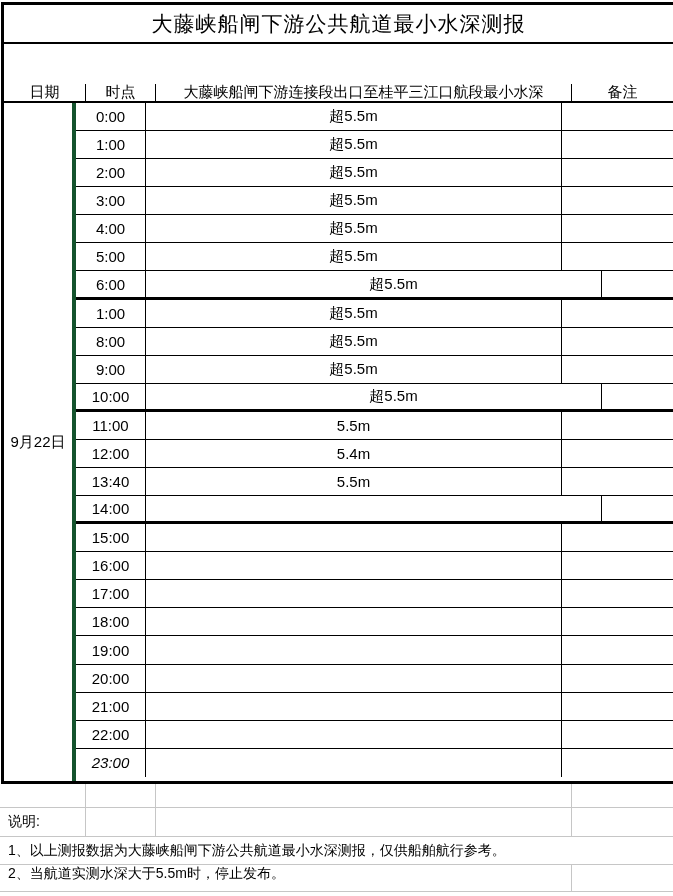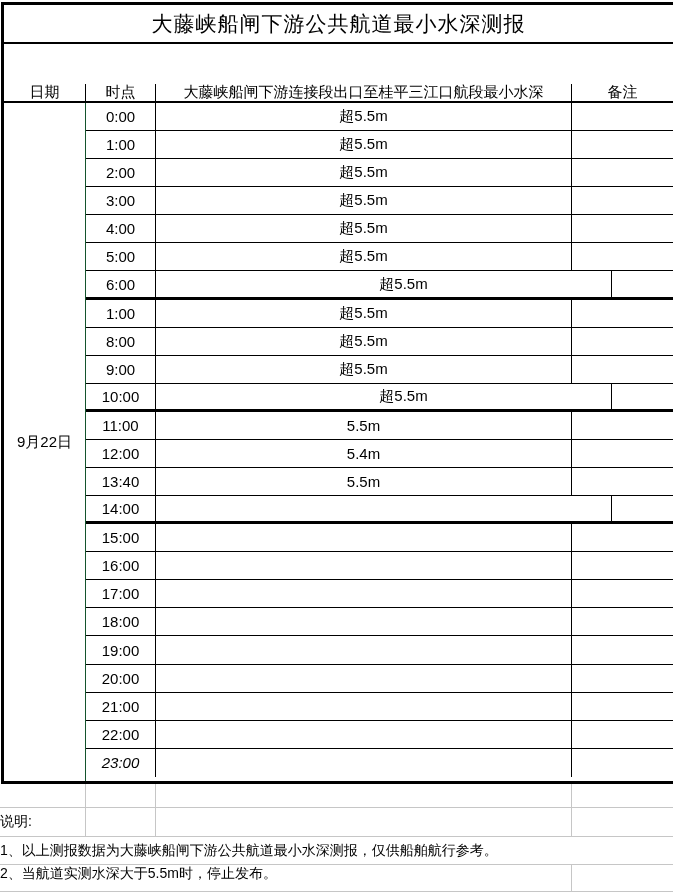--- a/index.html
+++ b/index.html
@@ -53,23 +53,23 @@
     font-size: 15px;
     margin-top: 40px;
   }
   .hcell.date   { width: 82px; }
   .hcell.time   { width: 70px; }
   .hcell.depth  { width: 416px; }
   .hcell.remark { flex: 1; border-right: none; }
 
   .body-area { flex: 1; display: flex; }
   .date-col {
-    width: 82px;
-    box-sizing: border-box;
-    border-right: 1px solid #14532d;
+    width: 72px;
+    box-sizing: border-box;
+    border-right: 4px solid #14532d;
     display: flex;
     align-items: center;
     justify-content: center;
     font-size: 15px;
   }
   .rows-col { flex: 1; display: flex; flex-direction: column; }
   .trow {
     height: 28.083px;
     box-sizing: border-box;
     border-bottom: 1px solid #000;
@@ -111,21 +111,21 @@
     align-items: center;
   }
   .fcell.g1 { width: 86px;  border-right: 1px solid #c6c6c6; }
   .fcell.g2 { width: 70px;  border-right: 1px solid #c6c6c6; }
   .fcell.g3 { width: 416px; border-right: 1px solid #c6c6c6; }
   .fcell.g4 { flex: 1; }
   .frow-empty { height: 24px; }
   .frow-label { height: 29px; }
   .frow-note1 { height: 28px; }
   .frow-note2 { height: 27px; }
-  .fcell.pad, .note-text { padding-left: 0; }
+  .fcell.pad, .note-text { padding-left: 8px; }
   .note-wide { width: 572px; box-sizing: border-box; height: 100%; display: flex; align-items: flex-start; }
   .note-wide.bordered { border-right: 1px solid #c6c6c6; }
 </style>
 </head>
 <body>
 
 <div class="page">
 
   <div class="report">
 

